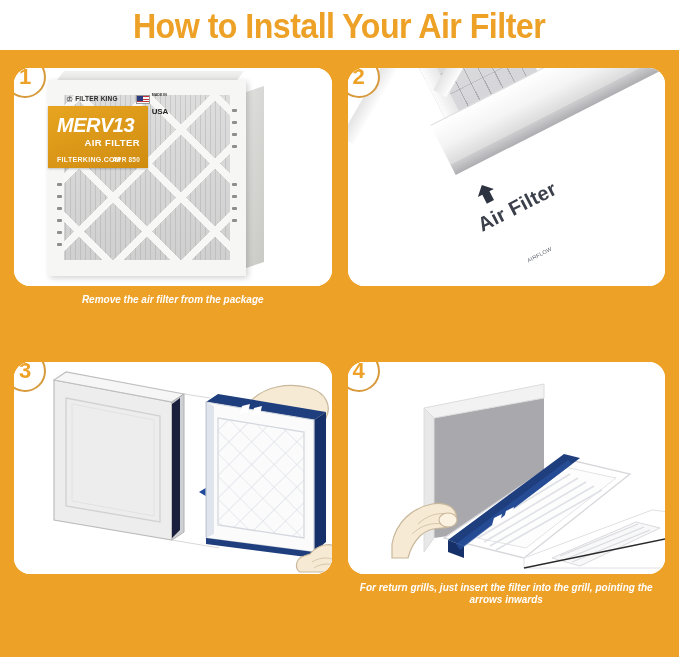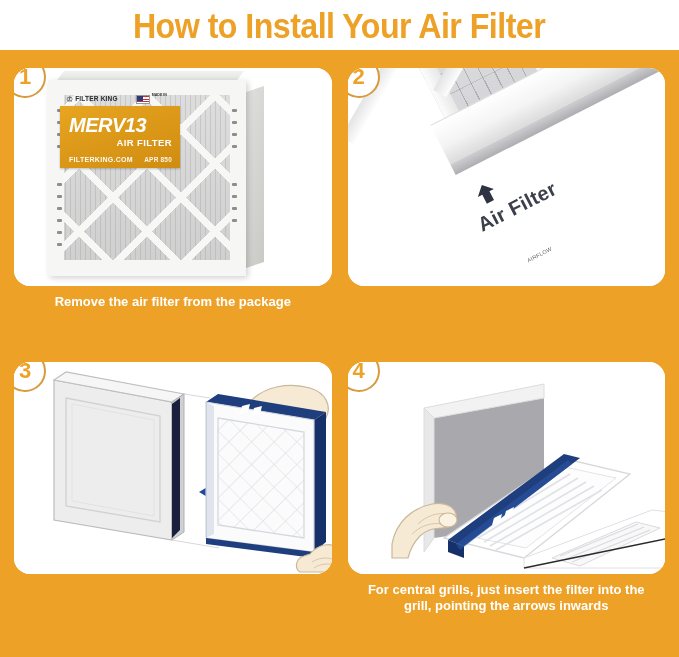--- a/index.html
+++ b/index.html
@@ -63,25 +63,26 @@
     border:2px solid #d79a3c;
     color:#eda127;
     font-size:22px;
     font-weight:bold;
     display:flex; align-items:center; justify-content:center;
     z-index:4;
   }
 
   .caption{
     color:#ffffff;
-    font-size:13px;
+    font-size:10px;
     font-weight:bold;
     text-align:center;
     line-height:1.28;
     padding:8px 10px 0 10px;
+    font-style:italic;
   }
 
   
   .p1{ position:absolute; inset:0; background:#fff; }
   .filt-wrap{
     position:absolute; left:22px; top:12px;
     width:198px; height:196px;
     transform:translateX(12px);
   }
   .filt-side{
@@ -121,22 +122,22 @@
   .rail.t{ left:0; right:0; top:0; height:8px; }
   .rail.b{ left:0; right:0; bottom:0; height:9px; }
   .notch{
     position:absolute; left:2px; width:5px; height:3px;
     background:#8e8e8e; border-radius:1px;
   }
   .notch.r{ left:auto; right:2px; }
 
   
   .label{
-    position:absolute; left:12px; top:26px;
-    width:120px; height:62px;
+    position:absolute; left:0; top:26px;
+    width:100px; height:62px;
     background:linear-gradient(160deg,#e7a521,#d08c10);
     box-shadow:0 1px 2px rgba(0,0,0,.22);
     z-index:3;
   }
   .label .merv{
     position:absolute; left:9px; top:9px;
     color:#fff; font-size:20px; font-weight:bold;
     font-style:italic; letter-spacing:-0.5px; line-height:1;
   }
   .label .sub{
@@ -443,16 +444,16 @@
               <path d="M212,194 L290,162"></path>
               <path d="M218,197 L296,165"></path>
               <path d="M224,200 L302,168"></path>
             </g>
             <line x1="176" y1="206" x2="322" y2="176" stroke="#2a2a2a" stroke-width="1.4"></line>
           </g>
         </svg>
       </div>
       <div class="badge">4</div>
     </div>
-    <div class="caption">For central grills, just insert the filter into the grill, pointing the arrows inwards</div>
+    <div class="caption">For return grills, just insert the filter into the grill, pointing the arrows inwards</div>
   </div>
 
 </div>
 
 </body></html>

